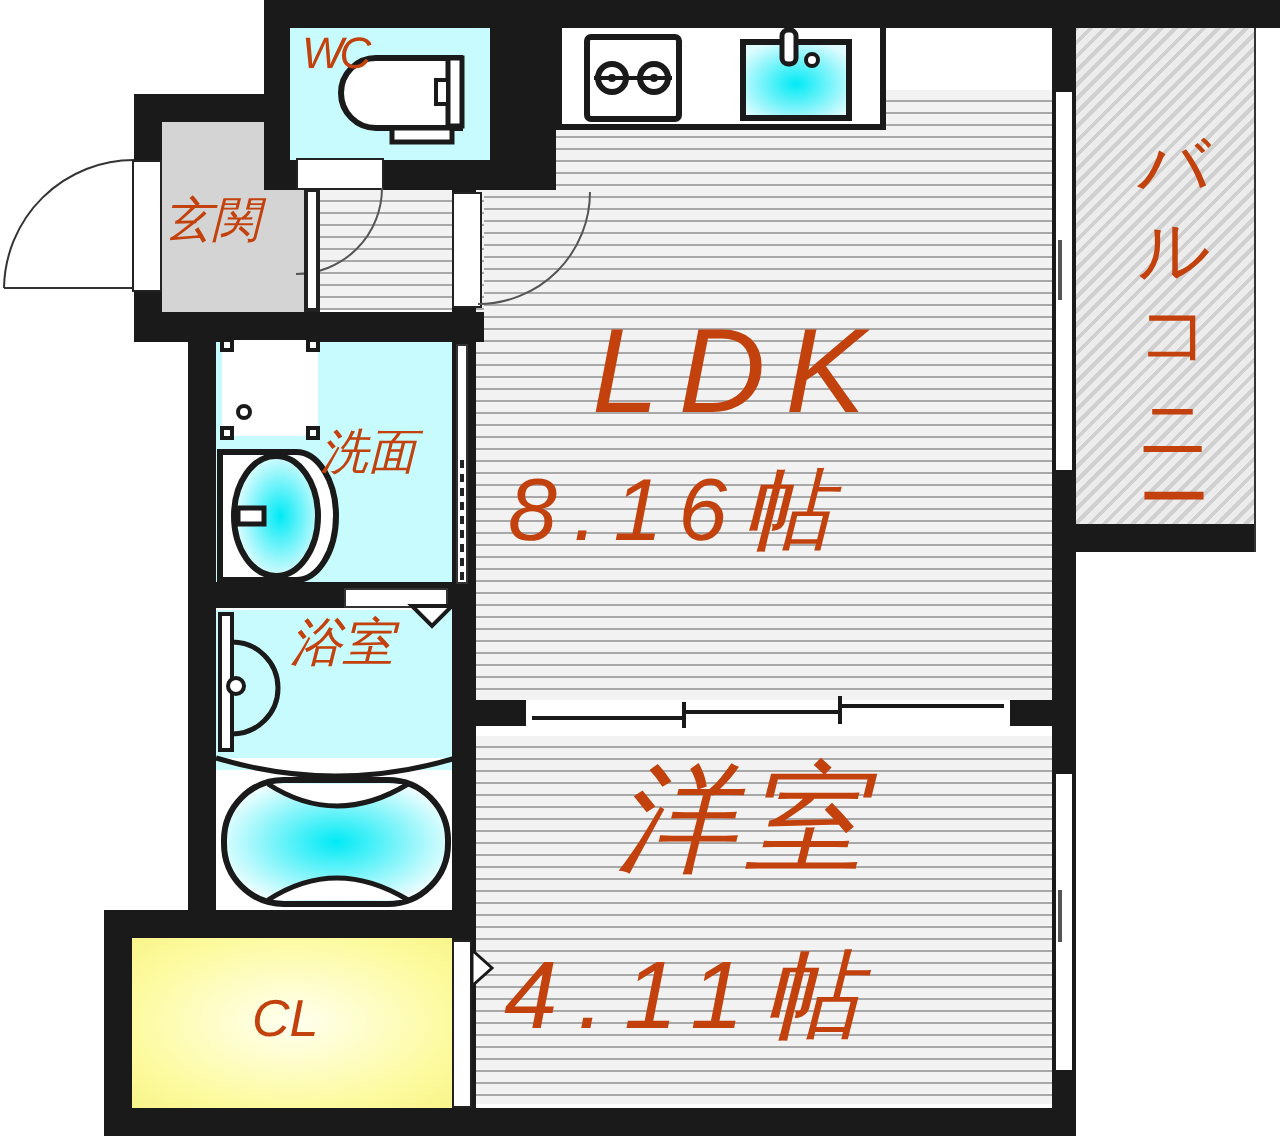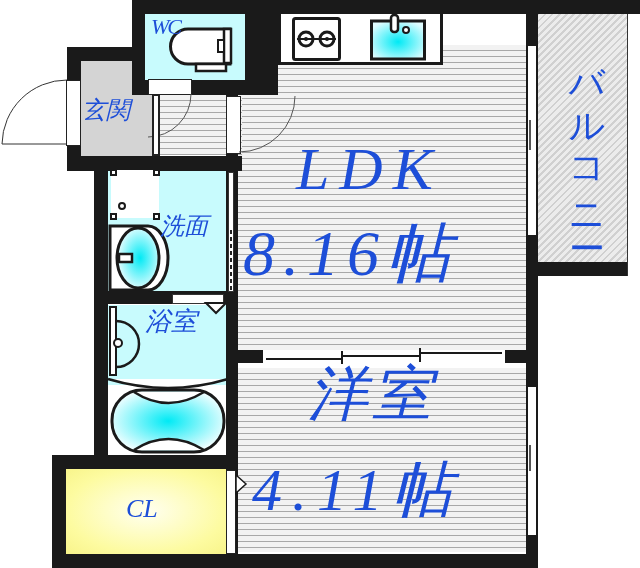--- a/index.html
+++ b/index.html
@@ -8,22 +8,22 @@
   .wall { position: absolute; background: #1a1a1a; }
   .floor-lines {
     background-color: #f2f2f2;
     background-image: repeating-linear-gradient(to bottom, #f2f2f2 0px, #f2f2f2 5px, #a8a8a8 5px, #a8a8a8 6px);
   }
   .balcony-hatch {
     background-color: #dcdcdc;
     background-image: repeating-linear-gradient(135deg, #d0d0d0 0px, #d0d0d0 2px, #ececec 2px, #ececec 5px);
   }
   .wet { background: #c8fbfd; }
-  .label { position: absolute; color: #1d4ed8; font-family: Liberation Serif, serif; font-style: italic; white-space: nowrap; }
-  .big { font-size: 56px; font-style: italic; font-weight: normal; letter-spacing: 6px; }
+  .label { position: absolute; color: #c2410c; font-family: Liberation Sans, sans-serif; font-style: italic; white-space: nowrap; }
+  .big { font-size: 56px; font-style: italic; font-weight: normal; letter-spacing: 6px; margin-top: 16px; }
   .door-panel { position: absolute; background: #ffffff; border: 1px solid #222; box-sizing: border-box; }
   svg { position: absolute; overflow: visible; }
 </style>
 </head>
 <body>
 
 <div class="abs floor-lines" style="left:238px; top:45px; width:288px; height:310px;"></div>
 <div class="abs floor-lines" style="left:238px; top:368px; width:288px; height:184px;"></div>
 <div class="abs floor-lines" style="left:152px; top:95px; width:90px; height:60px;"></div>
 <div class="abs" style="left:80px; top:60px; width:72px; height:96px; background:#d4d4d4;"></div>
@@ -171,17 +171,17 @@
   <polygon points="0,1 10,10 0,19" fill="#fff" stroke="#1a1a1a" stroke-width="1.5"></polygon>
 </svg>
 
 <div class="label" style="left:151px; top:14px; font-size:22px; letter-spacing:-2px;">WC</div>
 <div class="label" style="left:82px; top:94px; font-size:24px;">玄関</div>
 <div class="label" style="left:160px; top:210px; font-size:24px;">洗面</div>
 <div class="label" style="left:145px; top:304px; font-size:26px;">浴室</div>
 <div class="label" style="left:126px; top:494px; font-size:26px;text-align:center;">CL</div>
 
 <div class="label big" style="left:296px; top:135px; font-size:60px; letter-spacing:10px;">LDK</div>
-<div class="label big" style="left:243px; top:210px; font-size:64px; letter-spacing:8px;">8.16帖</div>
+<div class="label big" style="left:254px; top:210px; font-size:44px; letter-spacing:8px;">8.16帖</div>
 <div class="label big" style="left:308px; top:354px; font-size:60px; letter-spacing:4px;">洋室</div>
-<div class="label big" style="left:252px; top:450px; font-size:60px; letter-spacing:10px;">4.11帖</div>
+<div class="label big" style="left:252px; top:450px; font-size:48px; letter-spacing:10px;">4.11帖</div>
 
 <div class="label" style="left:562px; top:42px; font-size:36px; font-style:normal; writing-mode:vertical-rl; letter-spacing:6px;">バルコニー</div>
 
 </body></html>

